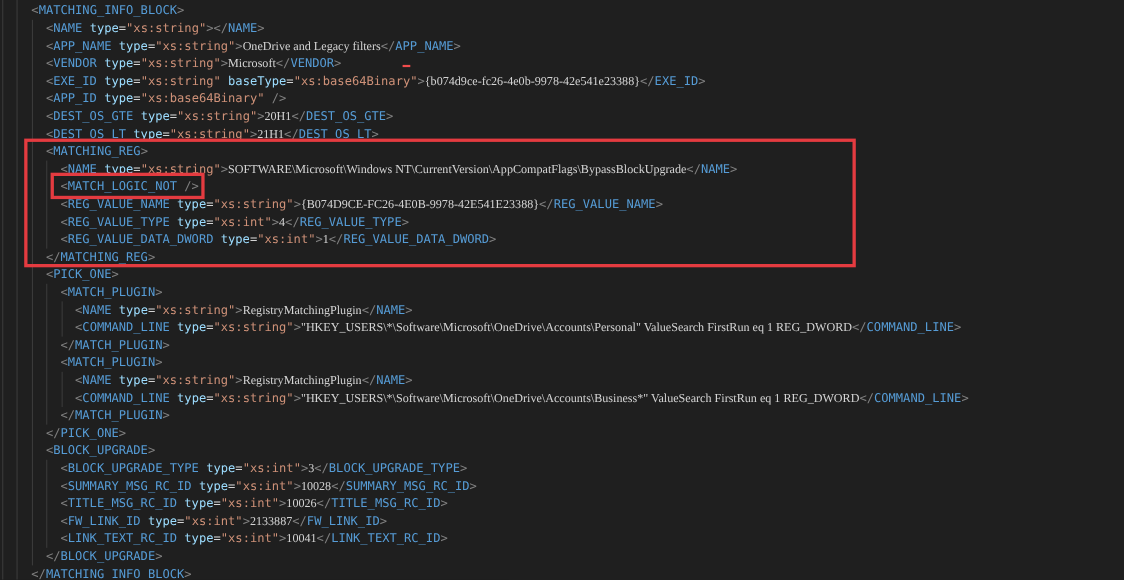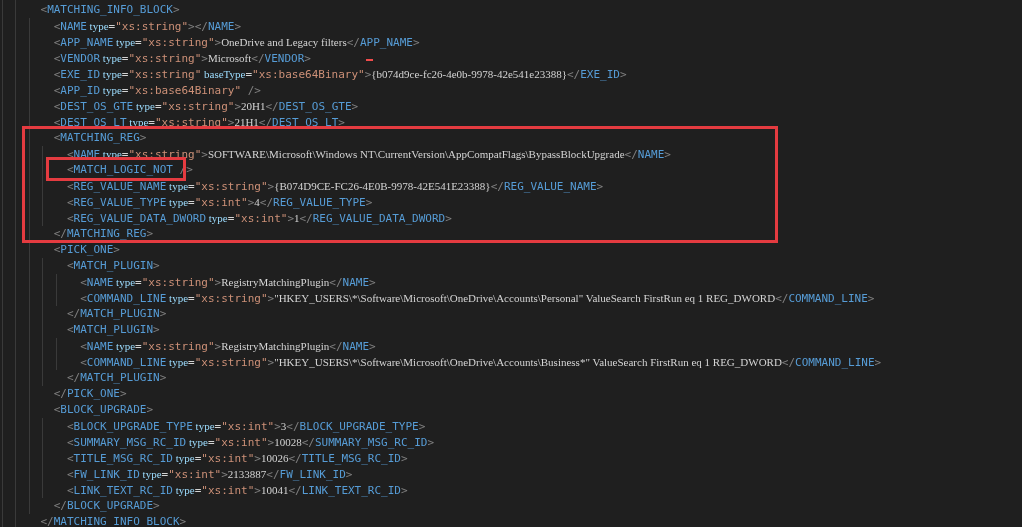--- a/index.html
+++ b/index.html
@@ -28,25 +28,25 @@
     background: var(--bg);
   }
 
   .code {
     position: absolute;
     left: 2px;
     top: 2px;
     right: 0;
     white-space: pre;
   }
-  .line { height: 16px; white-space: pre; padding-left: 12px; }
+  .line { height: 16px; white-space: pre; }
 
   .tok-p { color: var(--punct); }
   .tok-t { color: var(--tag); }
-  .tok-a { color: var(--attr); font-family: Liberation Serif, serif; }
+  .tok-a { color: var(--attr); }
   .tok-o { color: var(--op); }
   .tok-s { color: var(--str); }
   .tok-x { color: var(--txt); font-family: Liberation Serif, serif; }
 
   .guide {
     position: absolute;
     width: 1px;
     background: var(--guide);
   }
   .g-col0 { left: 2px;  top: 0;     height: 527px; }

